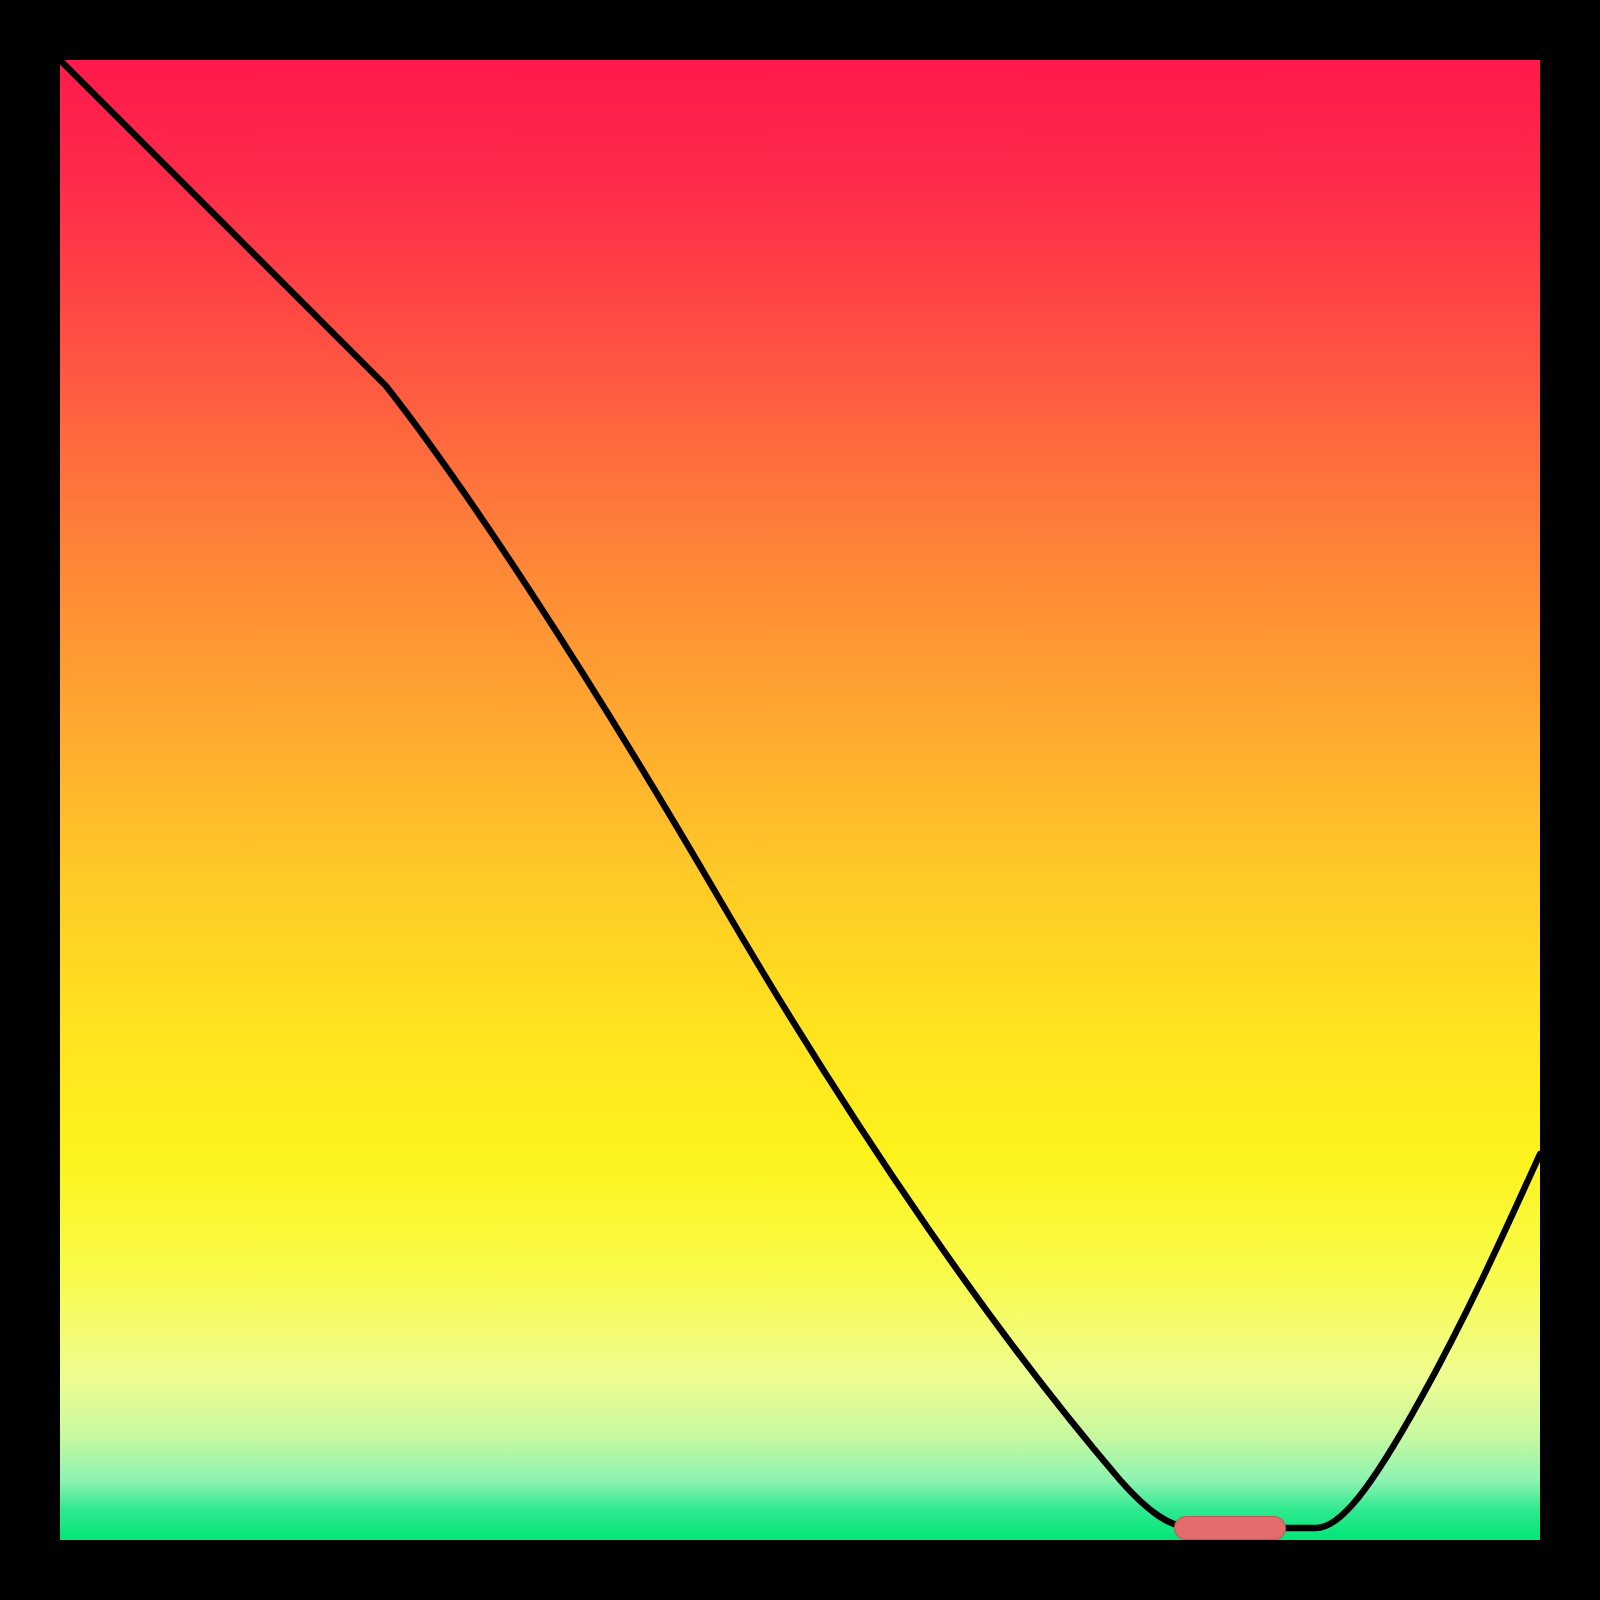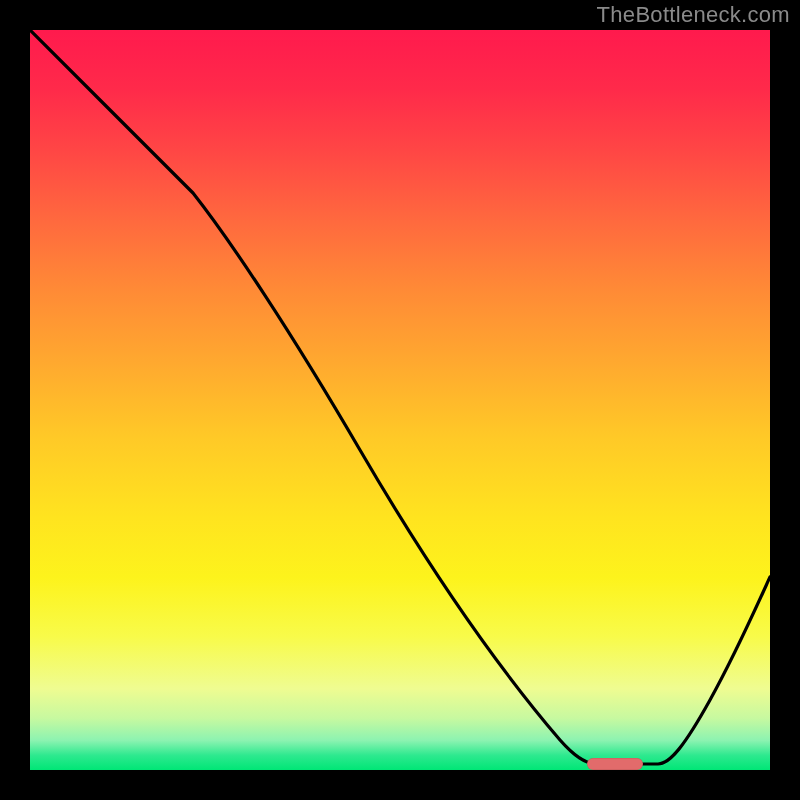--- a/index.html
+++ b/index.html
@@ -71,21 +71,20 @@
     background: #e26b6b;
     transform: translate(-50%, -50%);
     box-shadow: 0 0 0 0.5px rgba(0,0,0,0.15) inset;
   }
 </style>
 </head>
 <body>
 
 <div class="container">
 
-  <div class="watermark">TheBottleneck.com</div>
 
   <div class="plot-area">
     <div class="gradient-bg"></div>
 
     <svg class="curve" viewBox="0 0 740 740" preserveAspectRatio="none">
       <path d="M 0 0
                L 74 74
                C 118 118, 148 148, 163 163
                C 200 210, 260 300, 330 420
                C 400 540, 470 640, 530 710

